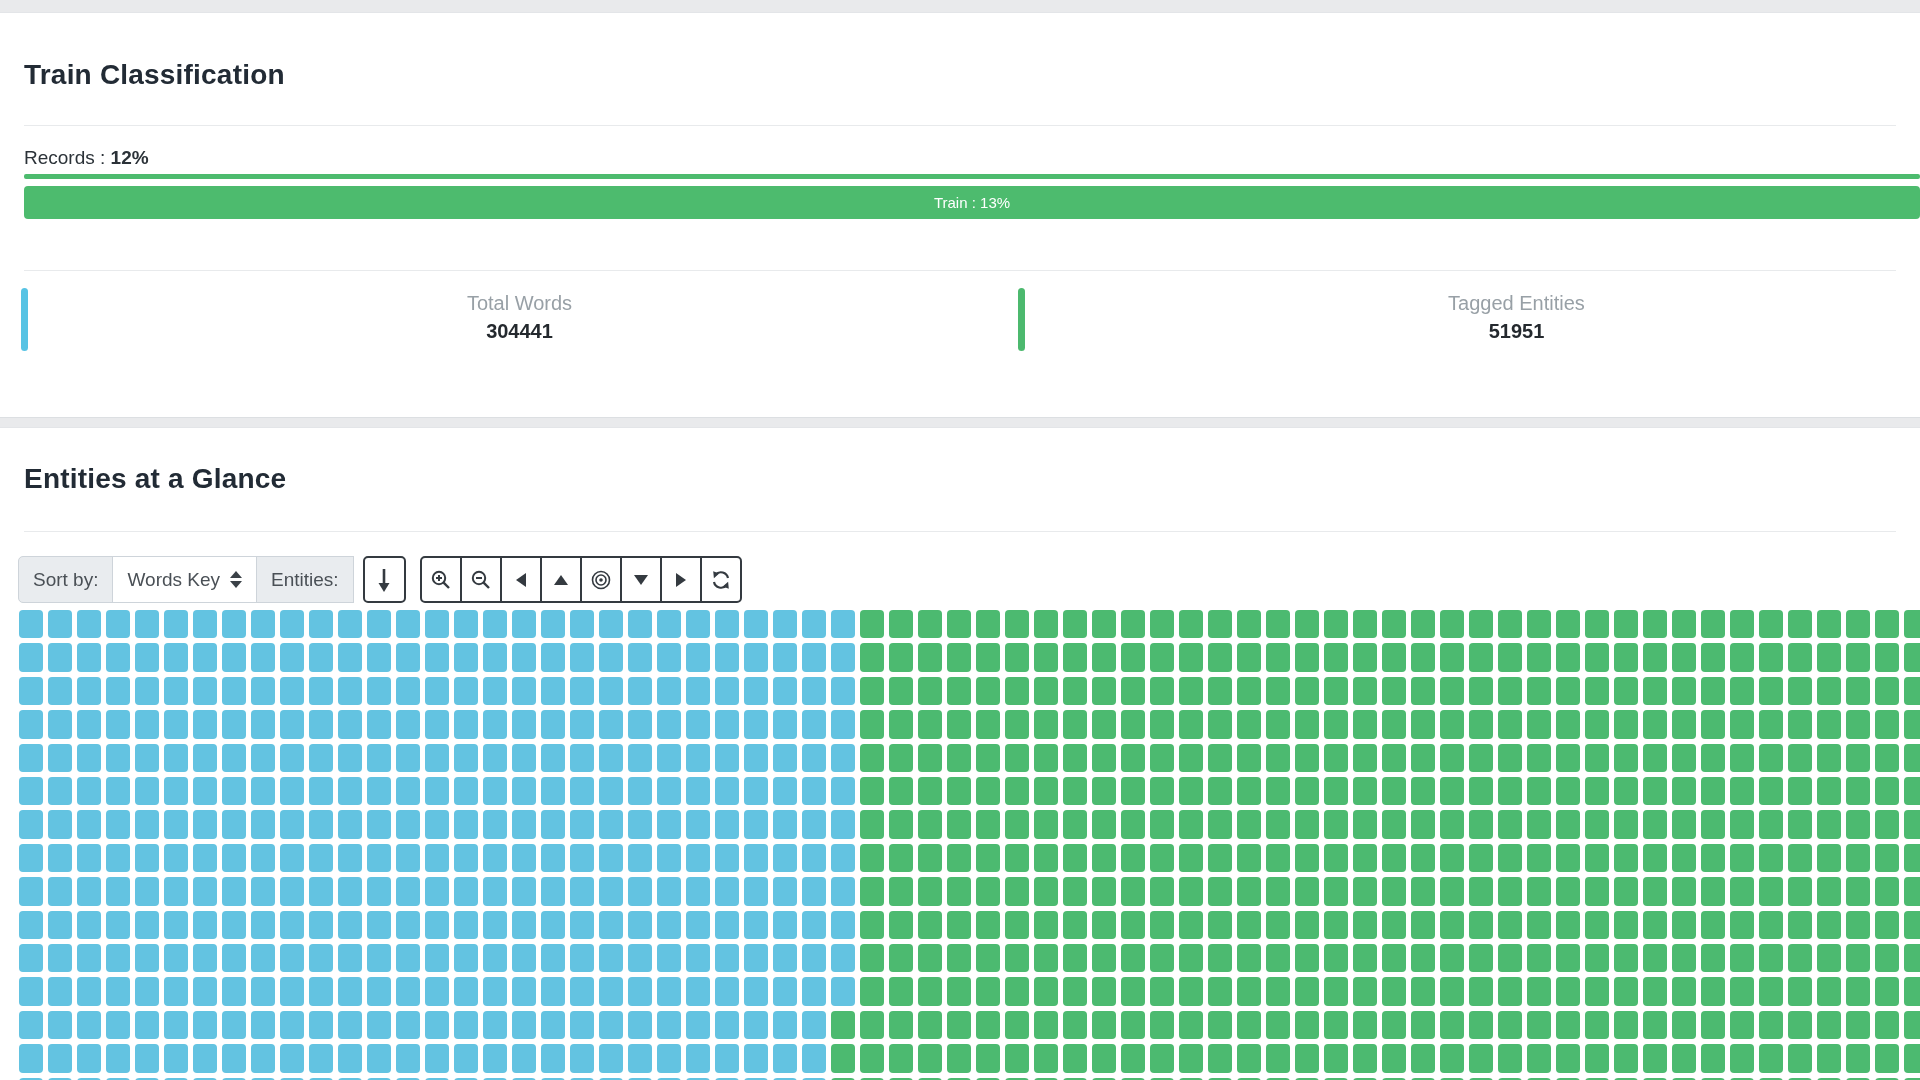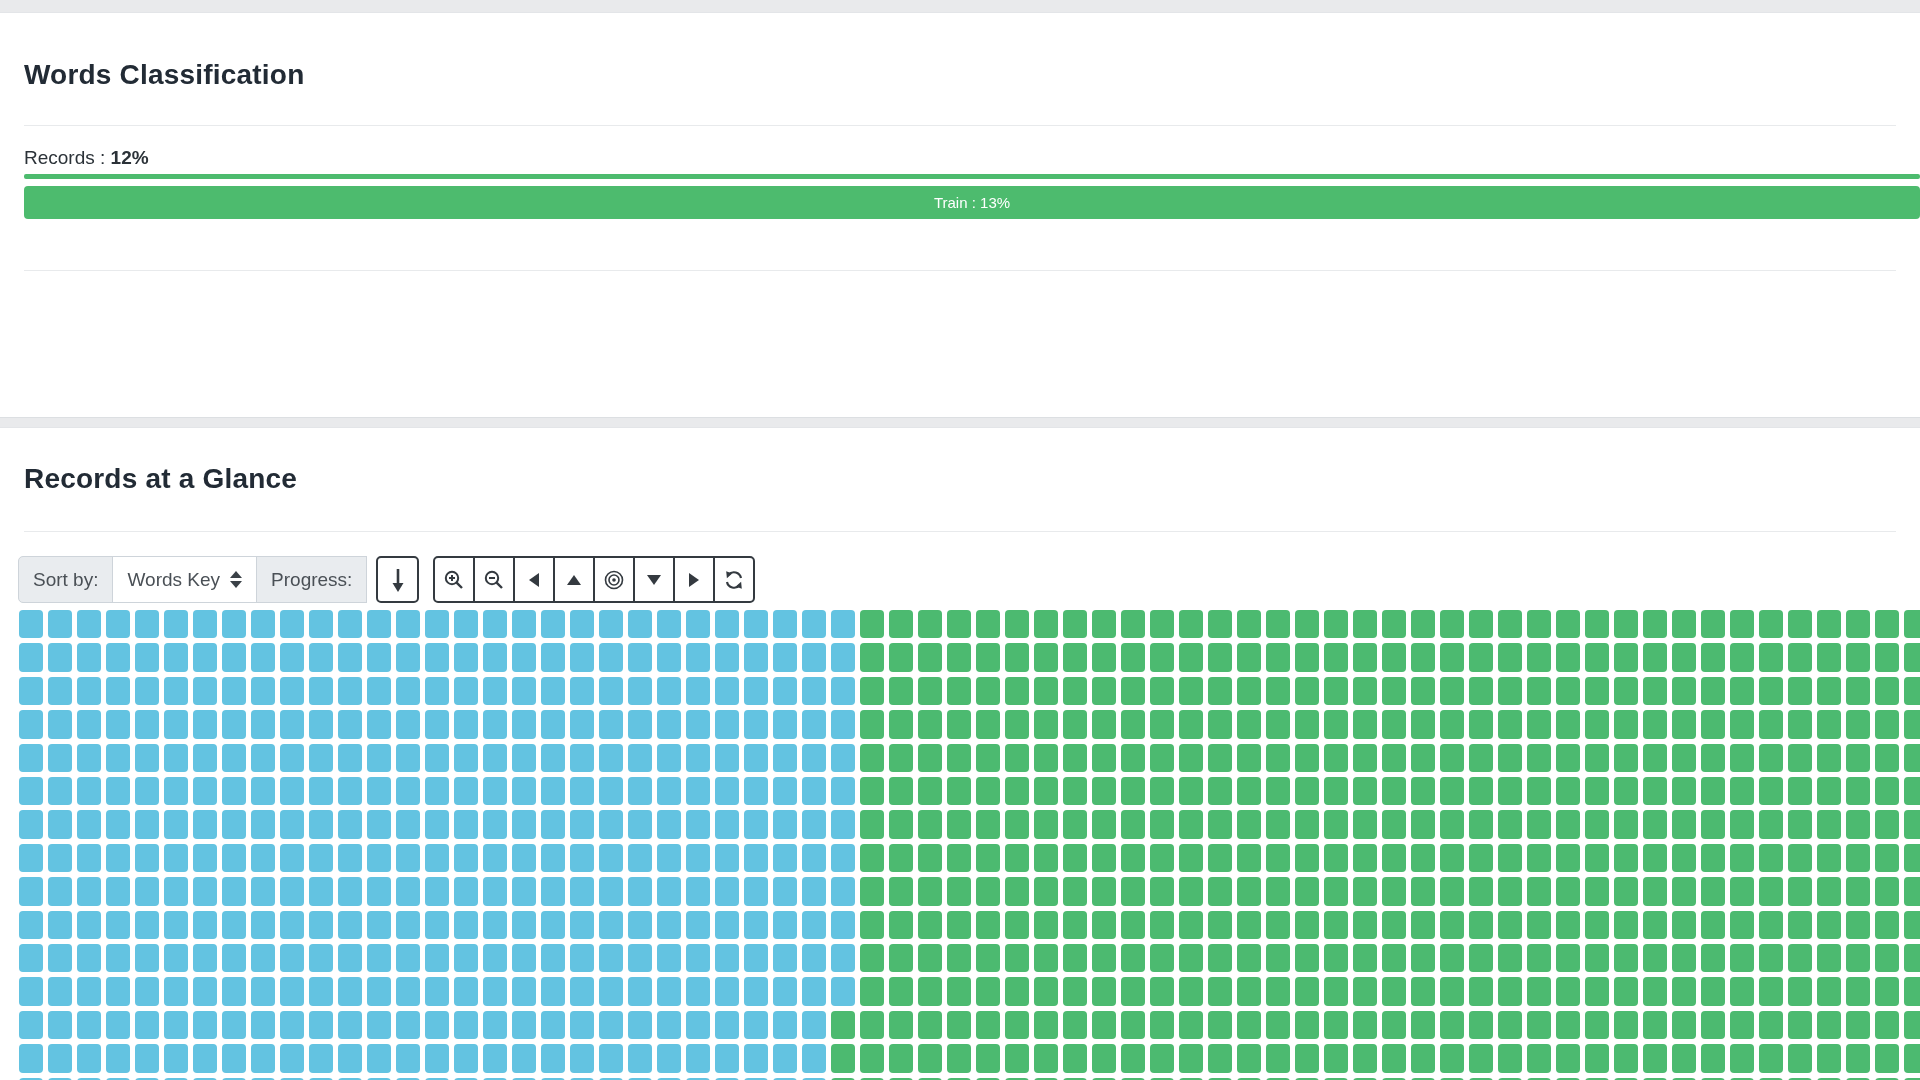--- a/index.html
+++ b/index.html
@@ -58,55 +58,71 @@
   .tri-down2{border-left:7px solid transparent;border-right:7px solid transparent;border-top:10px solid #343a40;}
 
   
   #waffle-grid{position:absolute;left:19px;top:610px;right:0;bottom:0;overflow:hidden;}
   #waffle-grid .cell{position:absolute;width:24px;height:28.4px;border-radius:4px;}
 </style>
 </head>
 <body style="background: rgb(233, 234, 236);">
 
 <div class="card" id="card-classification">
-  <div class="card-title" style="top:46px;">Words Classification</div>
+  <div class="card-title" style="top:46px;">Train Classification</div>
   <div class="hr" style="top:112px;"></div>
 
   <div id="progress-line">
     <span>Records :</span>
     <b>12%</b>
   </div>
 
   <div id="thin-progress">
     <div class="fill" style="background: rgb(77, 187, 110); width: 100%;"></div>
   </div>
 
   <div id="train-bar" style="background: rgb(77, 187, 110);">
     <span class="bar-label">Train : 13%</span>
   </div>
 
   <div class="hr" style="top:257px;"></div>
 
+  <div class="stats-row">
+    <div class="stat-col">
+      <div class="stat-accent" style="background: rgb(87, 195, 228);"></div>
+      <div class="stat-text">
+        <div class="stat-label">Total Words</div>
+        <div class="stat-value">304441</div>
+      </div>
+    </div>
+    <div class="stat-col">
+      <div class="stat-accent" style="background: rgb(76, 185, 110);"></div>
+      <div class="stat-text">
+        <div class="stat-label">Tagged Entities</div>
+        <div class="stat-value">51951</div>
+      </div>
+    </div>
+  </div>
 </div>
 
 <div class="card" id="card-records">
-  <div class="card-title" style="top:35px;">Records at a Glance</div>
+  <div class="card-title" style="top:35px;">Entities at a Glance</div>
   <div class="hr" style="top:103px;"></div>
 
   <div id="toolbar">
     <div class="input-group">
       <div class="ig-label first">Sort by:</div>
       <div class="ig-select">
         <span>Words Key</span>
         <span class="sort-carets">
           <span class="tri-up"></span>
             <span class="tri-down"></span>
         </span>
       </div>
-      <div class="ig-label mid">Progress:</div>
+      <div class="ig-label mid">Entities:</div>
     </div>
 
     <button class="btn" id="direction-btn">
       <svg width="16" height="26" viewBox="0 0 16 26">
         <line x1="8" y1="2" x2="8" y2="19" stroke="#343a40" stroke-width="2.6"></line>
         <polygon points="2.5,16 13.5,16 8,25" fill="#343a40"></polygon>
       </svg>
     </button>
 
     <div class="btn-group">

